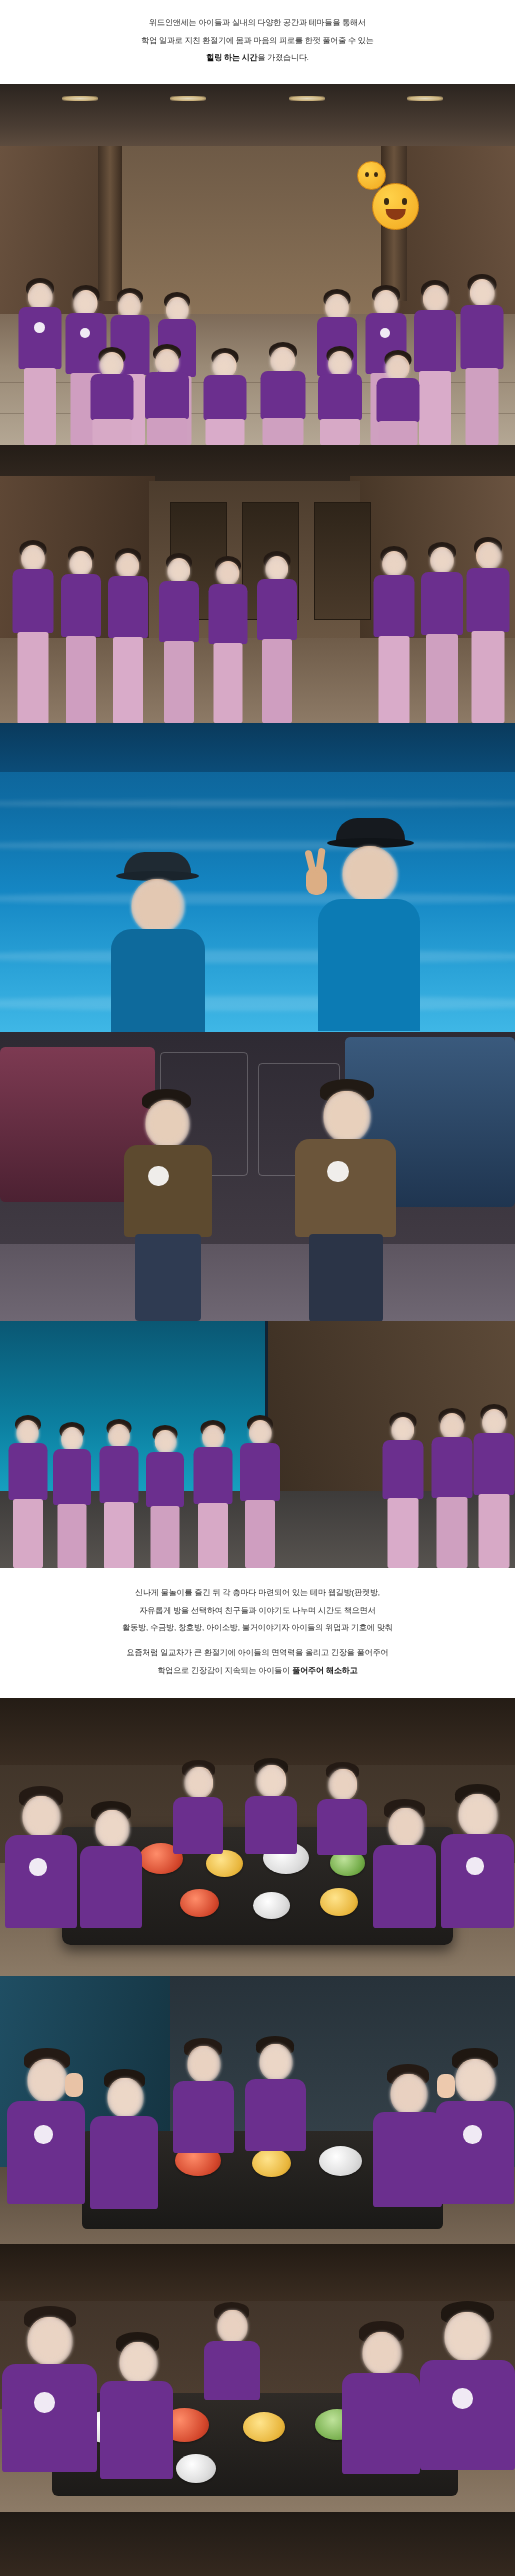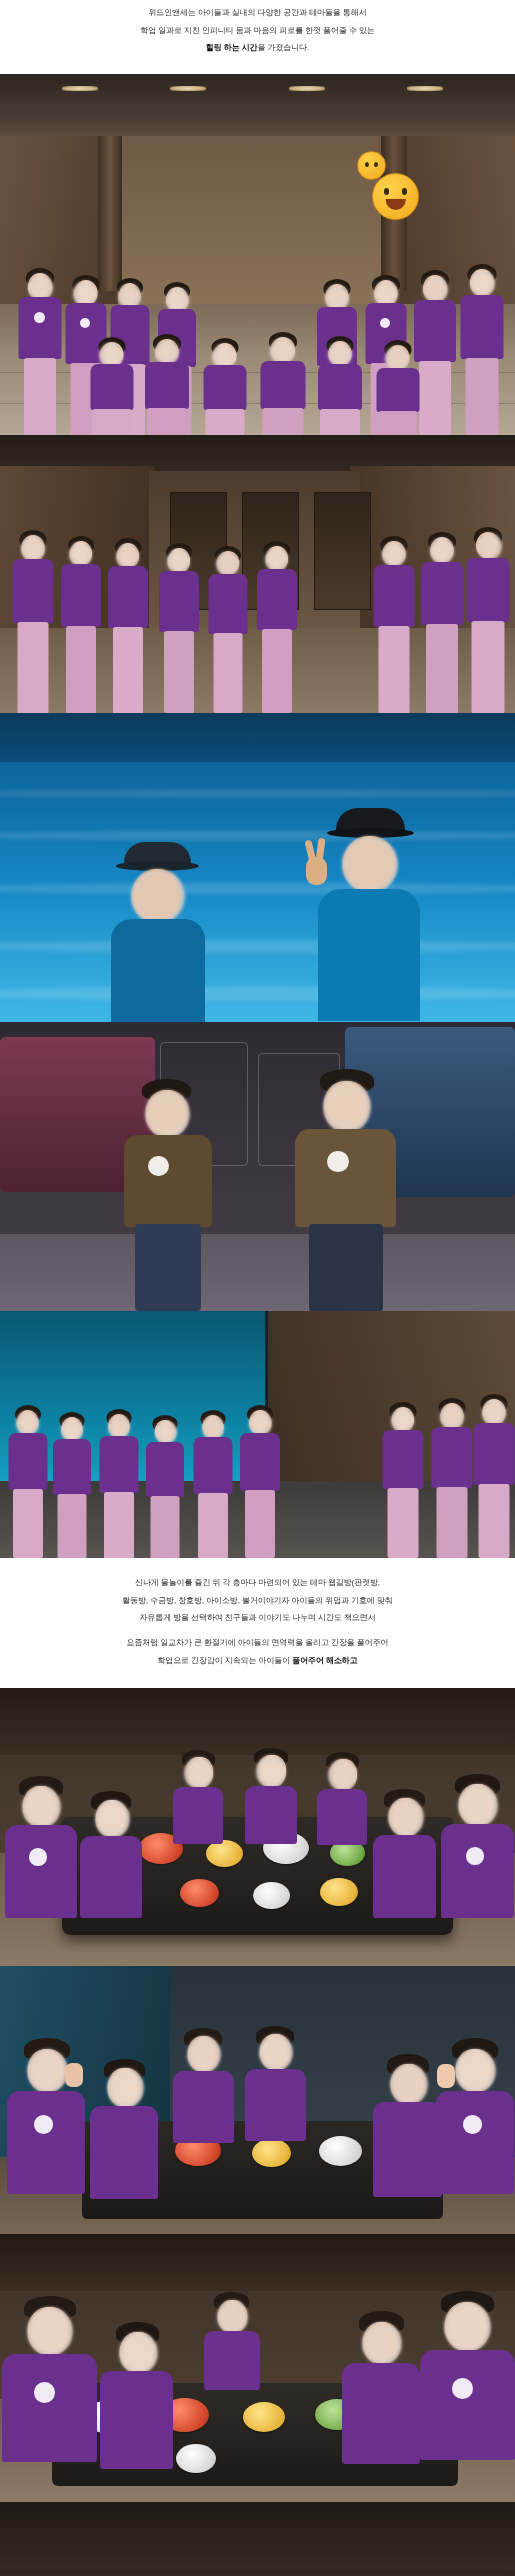--- a/index.html
+++ b/index.html
@@ -23,21 +23,21 @@
   .text-block {
     padding: 13.4px 31px 15.5px 31px;
     text-align: center;
     line-height: 1.95;
     font-size: 8px;
     color: #2b2b2b;
     letter-spacing: -0.1px;
   }
   .text-block p { margin: 0 0 2.1px 0; }
   .text-block .strong { font-weight: bold; color: #111; }
-  .text-block.top { padding-top: 5px; }
+  .text-block.top { padding-top: 15px; font-family: Liberation Serif, serif; }
   .text-block.mid { padding: 17.5px 28px 17.5px 28px; }
   .text-block .sp { display:block; height: 7.2px; }
 
   
   .photo {
     position: relative;
     width: 515px;
     overflow: hidden;
     background: #1b1b1b;
   }
@@ -237,21 +237,21 @@
     background: rgba(255,255,255,.9);
   }
 </style>
 </head>
 <body>
 
 <div class="page">
 
   <div class="text-block top">
     <p>위드인앤세는 아이들과 실내의 다양한 공간과 테마들을 통해서</p>
-    <p>학업 일과로 지친 인피니티 몸과 마음의 피로를 한껏 풀어줄 수 있는</p>
+    <p>학업 일과로 지친 환절기에 몸과 마음의 피로를 한껏 풀어줄 수 있는</p>
     <p>
       <span class="strong">힐링 하는 시간</span><span>을 가졌습니다.</span>
     </p>
   </div>
 
   <div class="photo" id="photo1">
     <div class="inner">
       <div class="p1-ceiling"></div>
       <div class="p1-ceil-light" style="left:62px;"></div>
       <div class="p1-ceil-light" style="left:170px;"></div>
@@ -591,22 +591,22 @@
         <div class="head" style="top:5.2px;width:23px;height:26px;background:#eac7ab;"></div>
         <div class="blurface" style="left:12.4px;top:6.2px;width:24px;height:26px;"></div>
         <div class="body" style="top:29px;width:41px;height:62px;background:#6b2f8e;"></div>
         <div class="legs" style="top:90px;width:31px;height:74px;background:#d7a9c6;"></div>
       </div>
     </div>
   </div>
 
   <div class="text-block mid">
     <p>신나게 물놀이를 즐긴 뒤 각 층마다 마련되어 있는 테마 웹길방(판켓방,</p>
+    <p>자유롭게 방을 선택하여 친구들과 이야기도 나누며 시간도 책으면서</p>
     <p>활동방, 수금방, 창호방, 아이소방, 불거이야기자 아이들의 위멉과 기호에 맞춰</p>
-    <p>자유롭게 방을 선택하여 친구들과 이야기도 나누며 시간도 책으면서</p>
     <span class="sp"></span>
     <p>요즘처럼 일교차가 큰 환절기에 아이들의 면역력을 올리고 긴장을 풀어주어</p>
     <p>
       <span>학업으로 긴장감이 지속되는 아이들이 </span><span class="strong">풀어주어 해소하고</span>
     </p>
   </div>
 
   <div class="photo" id="photo6">
     <div class="inner">
       <div class="p6-bg"></div>

